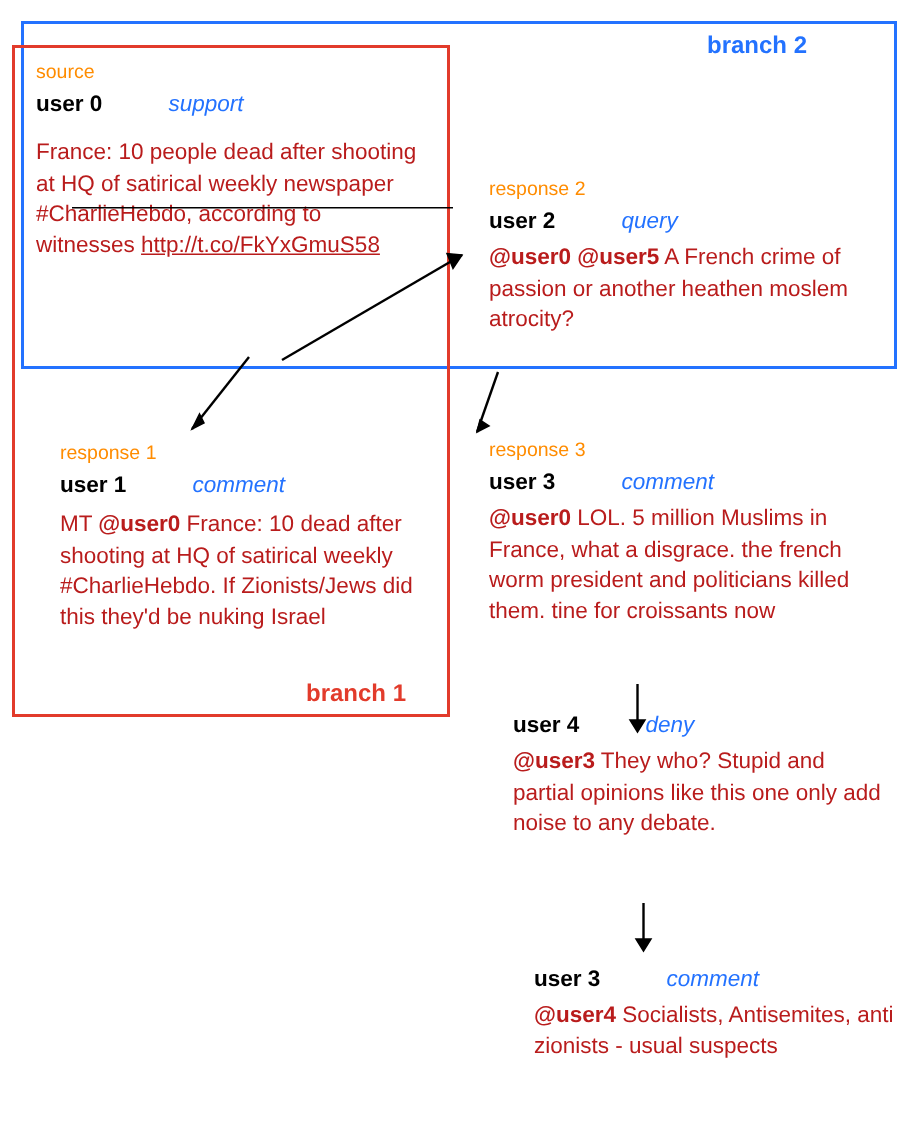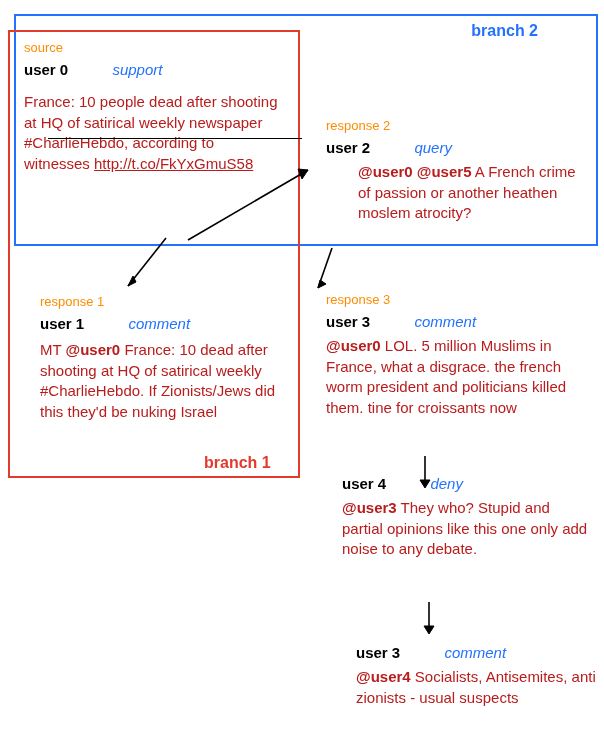--- a/index.html
+++ b/index.html
@@ -117,21 +117,21 @@
       <span>MT </span><span class="mention">@user0</span><span> France: 10 dead after shooting at HQ of satirical weekly #CharlieHebdo. If Zionists/Jews did this they'd be nuking Israel</span>
     </div>
   </div>
 
   <div class="post" style="left:326px; top:118px; width:260px;">
     <div class="tag-label">response 2</div>
     <div class="user-row">
       <span class="user">user 2</span>
       <span class="stance">query</span>
     </div>
-    <div class="body" style="margin-top:6px;margin-left:32px;">
+    <div class="body" style="margin-top:6px;">
       <span class="mention">@user0 @user5</span><span> A French crime of passion or another heathen moslem atrocity?</span>
     </div>
   </div>
 
   <svg class="arrow" style="left:310px; top:244px; width:30px; height:54px;">
     <line x1="22" y1="4" x2="8" y2="44"></line>
     <polygon points="8,44 16,40 10,36"></polygon>
   </svg>
 
   <div class="post" style="left:326px; top:292px; width:264px;">

